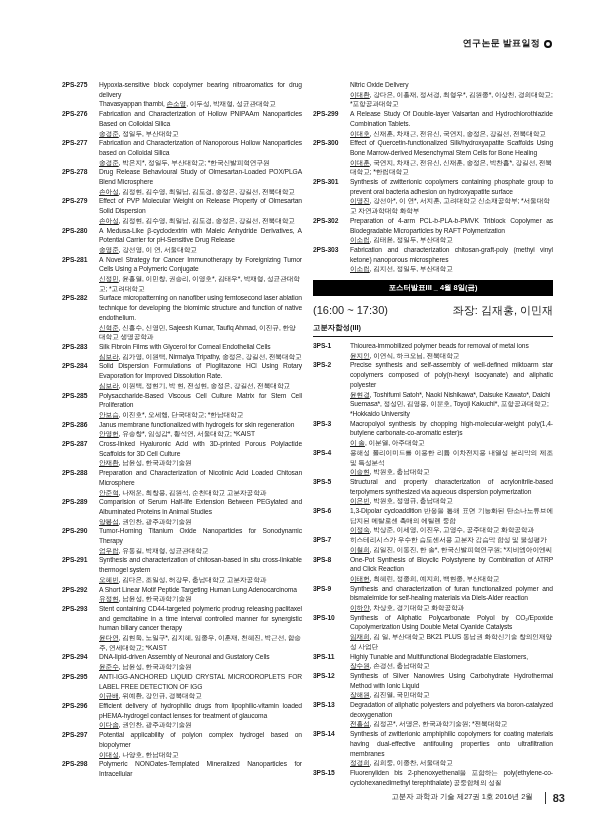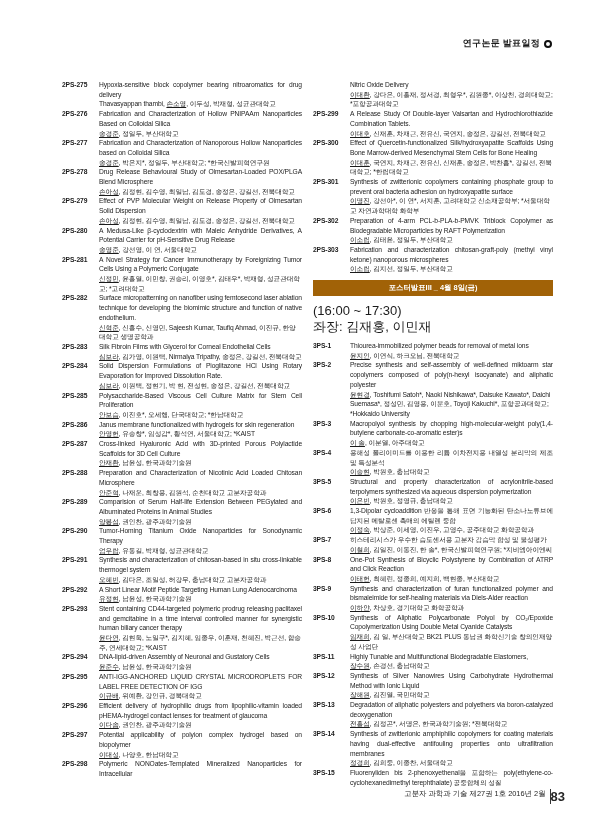--- a/index.html
+++ b/index.html
@@ -44,35 +44,34 @@
     font-size: 6.7px;
     line-height: 9.7px;
     letter-spacing: -0.1px;
   }
   .code { width: 37px; flex: none; font-weight: bold; }
   .ebody { flex: 1; min-width: 0; }
   .title { display: block; text-align: justify; }
   .authors { display: block; }
   .u { text-decoration: underline; text-underline-offset: 1px; }
   .banner {
-    background: #a16207;
+    background: #000000;
     color: #ffffff;
     text-align: center;
     font-weight: bold;
     font-size: 7.4px;
     padding: 2.5px 0 3.5px;
     margin: 6px 0 7px;
   }
   .session-row {
     display: flex;
     justify-content: space-between;
     align-items: baseline;
-    font-size: 13px;
+    font-size: 11px;
     margin-bottom: 5px;
-    flex-direction: column;
   }
   .session-time { font-weight: normal; }
   .session-chairs { font-weight: normal; }
   .topic {
     font-weight: bold;
     font-size: 7.4px;
     border-bottom: 1.6px solid #151515;
     padding-bottom: 3px;
     margin-bottom: 4px;
   }
@@ -80,23 +79,24 @@
     position: absolute;
     right: 44px;
     bottom: 26px;
     display: flex;
     align-items: flex-start;
     font-size: 7.4px;
     color: #262626;
   }
   .pageno {
     font-weight: bold;
-    font-size: 13px;
+    font-size: 11px;
     border-left: 1.2px solid #333333;
-    margin-left: 4px;
+    margin-left: 12px;
+    padding-left: 7px;
   }
 </style>
 </head>
 <body>
 
 <div class="page">
 
   <div class="header">
     <span>연구논문 발표일정</span>
     <span class="donut"></span>
@@ -352,20 +352,21 @@
           </div>
         </div>
 
       <div class="banner">포스터발표III _ 4월 8일(금)</div>
 
       <div class="session-row">
         <span class="session-time">(16:00 ~ 17:30)</span>
         <span class="session-chairs">좌장: 김재홍, 이민재</span>
       </div>
 
+      <div class="topic">고분자합성(III)</div>
 
       <div>
 
           <div class="entry">
             <span class="code">3PS-1</span>
             <span class="ebody">
               <span class="title">Thiourea-immobilized polymer beads for removal of metal ions</span>
               <span class="authors"><span class="u">윤지인</span><span>, 이연식, 하크오님, 전북대학교</span></span>
             </span>
           </div>

